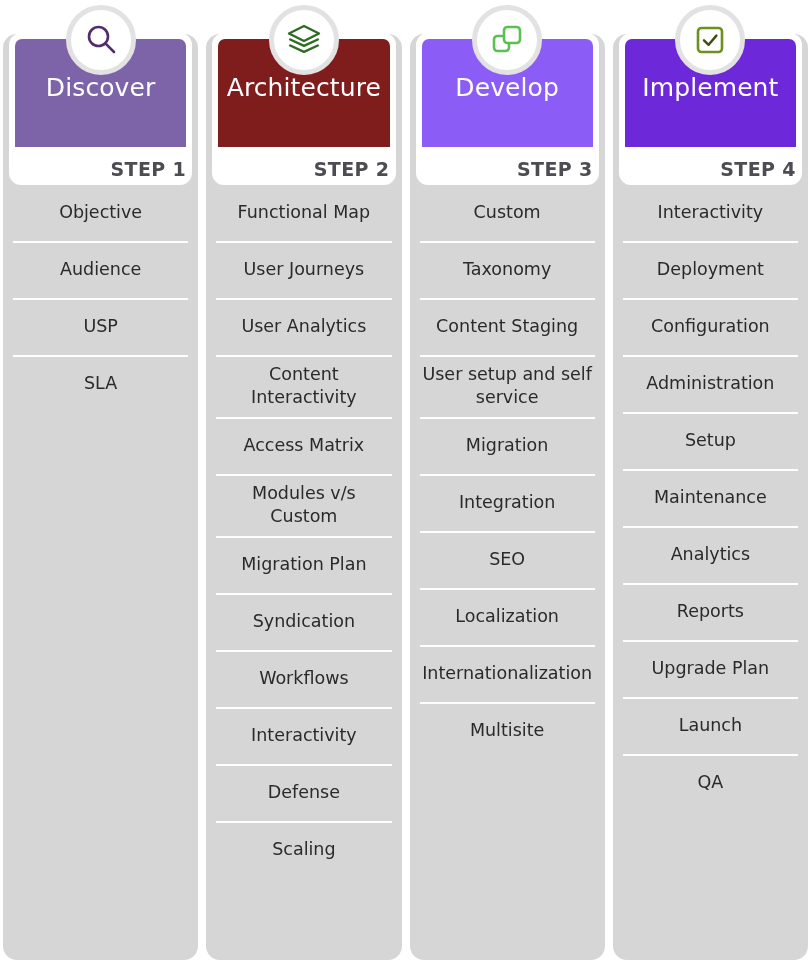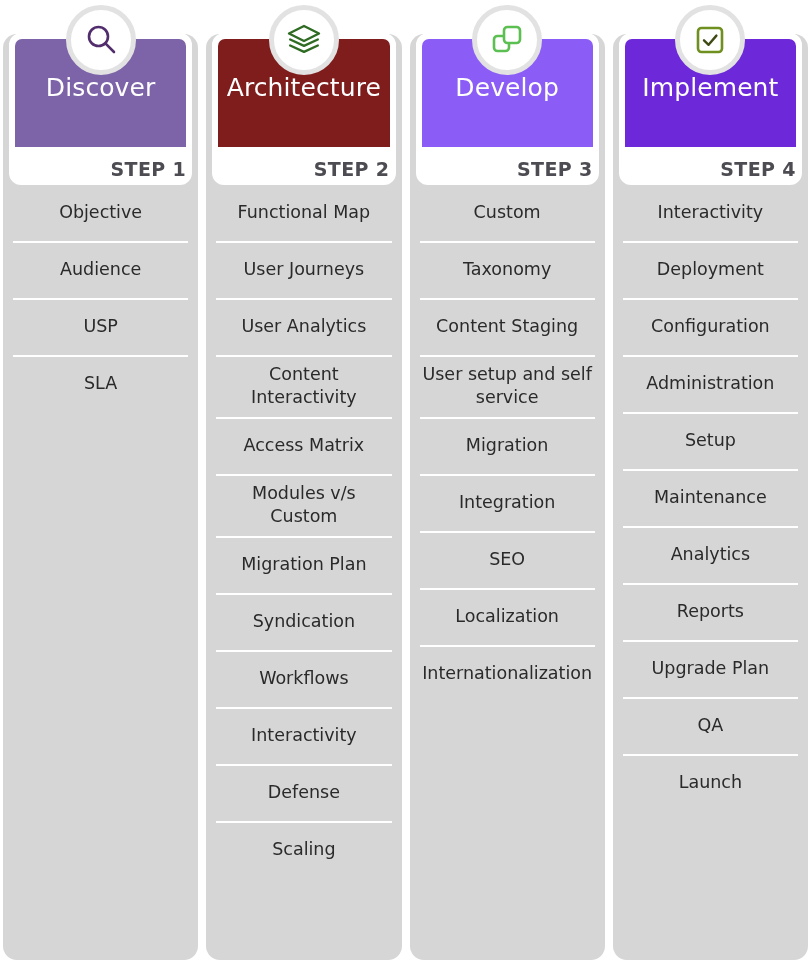--- a/index.html
+++ b/index.html
@@ -221,20 +221,21 @@
     <div class="item-list">
       <div class="item">Custom</div>
       <div class="item">Taxonomy</div>
       <div class="item">Content Staging</div>
       <div class="item">User setup and self service</div>
       <div class="item">Migration</div>
       <div class="item">Integration</div>
       <div class="item">SEO</div>
       <div class="item">Localization</div>
       <div class="item">Internationalization</div>
+      <div class="item">Multisite</div>
     </div>
   </div>
 
   <div class="column col-4">
     <div class="header-card">
       <div class="header-inner">
         <div class="header-band" style="background: #6d28d9;">
           <div class="header-title">Implement</div>
         </div>
         <div class="step-band">
@@ -253,18 +254,18 @@
     <div class="item-list">
       <div class="item">Interactivity</div>
       <div class="item">Deployment</div>
       <div class="item">Configuration</div>
       <div class="item">Administration</div>
       <div class="item">Setup</div>
       <div class="item">Maintenance</div>
       <div class="item">Analytics</div>
       <div class="item">Reports</div>
       <div class="item">Upgrade Plan</div>
+      <div class="item">Launch</div>
       <div class="item">QA</div>
-      <div class="item">Launch</div>
     </div>
   </div>
 
 </div>
 
 </body></html>

